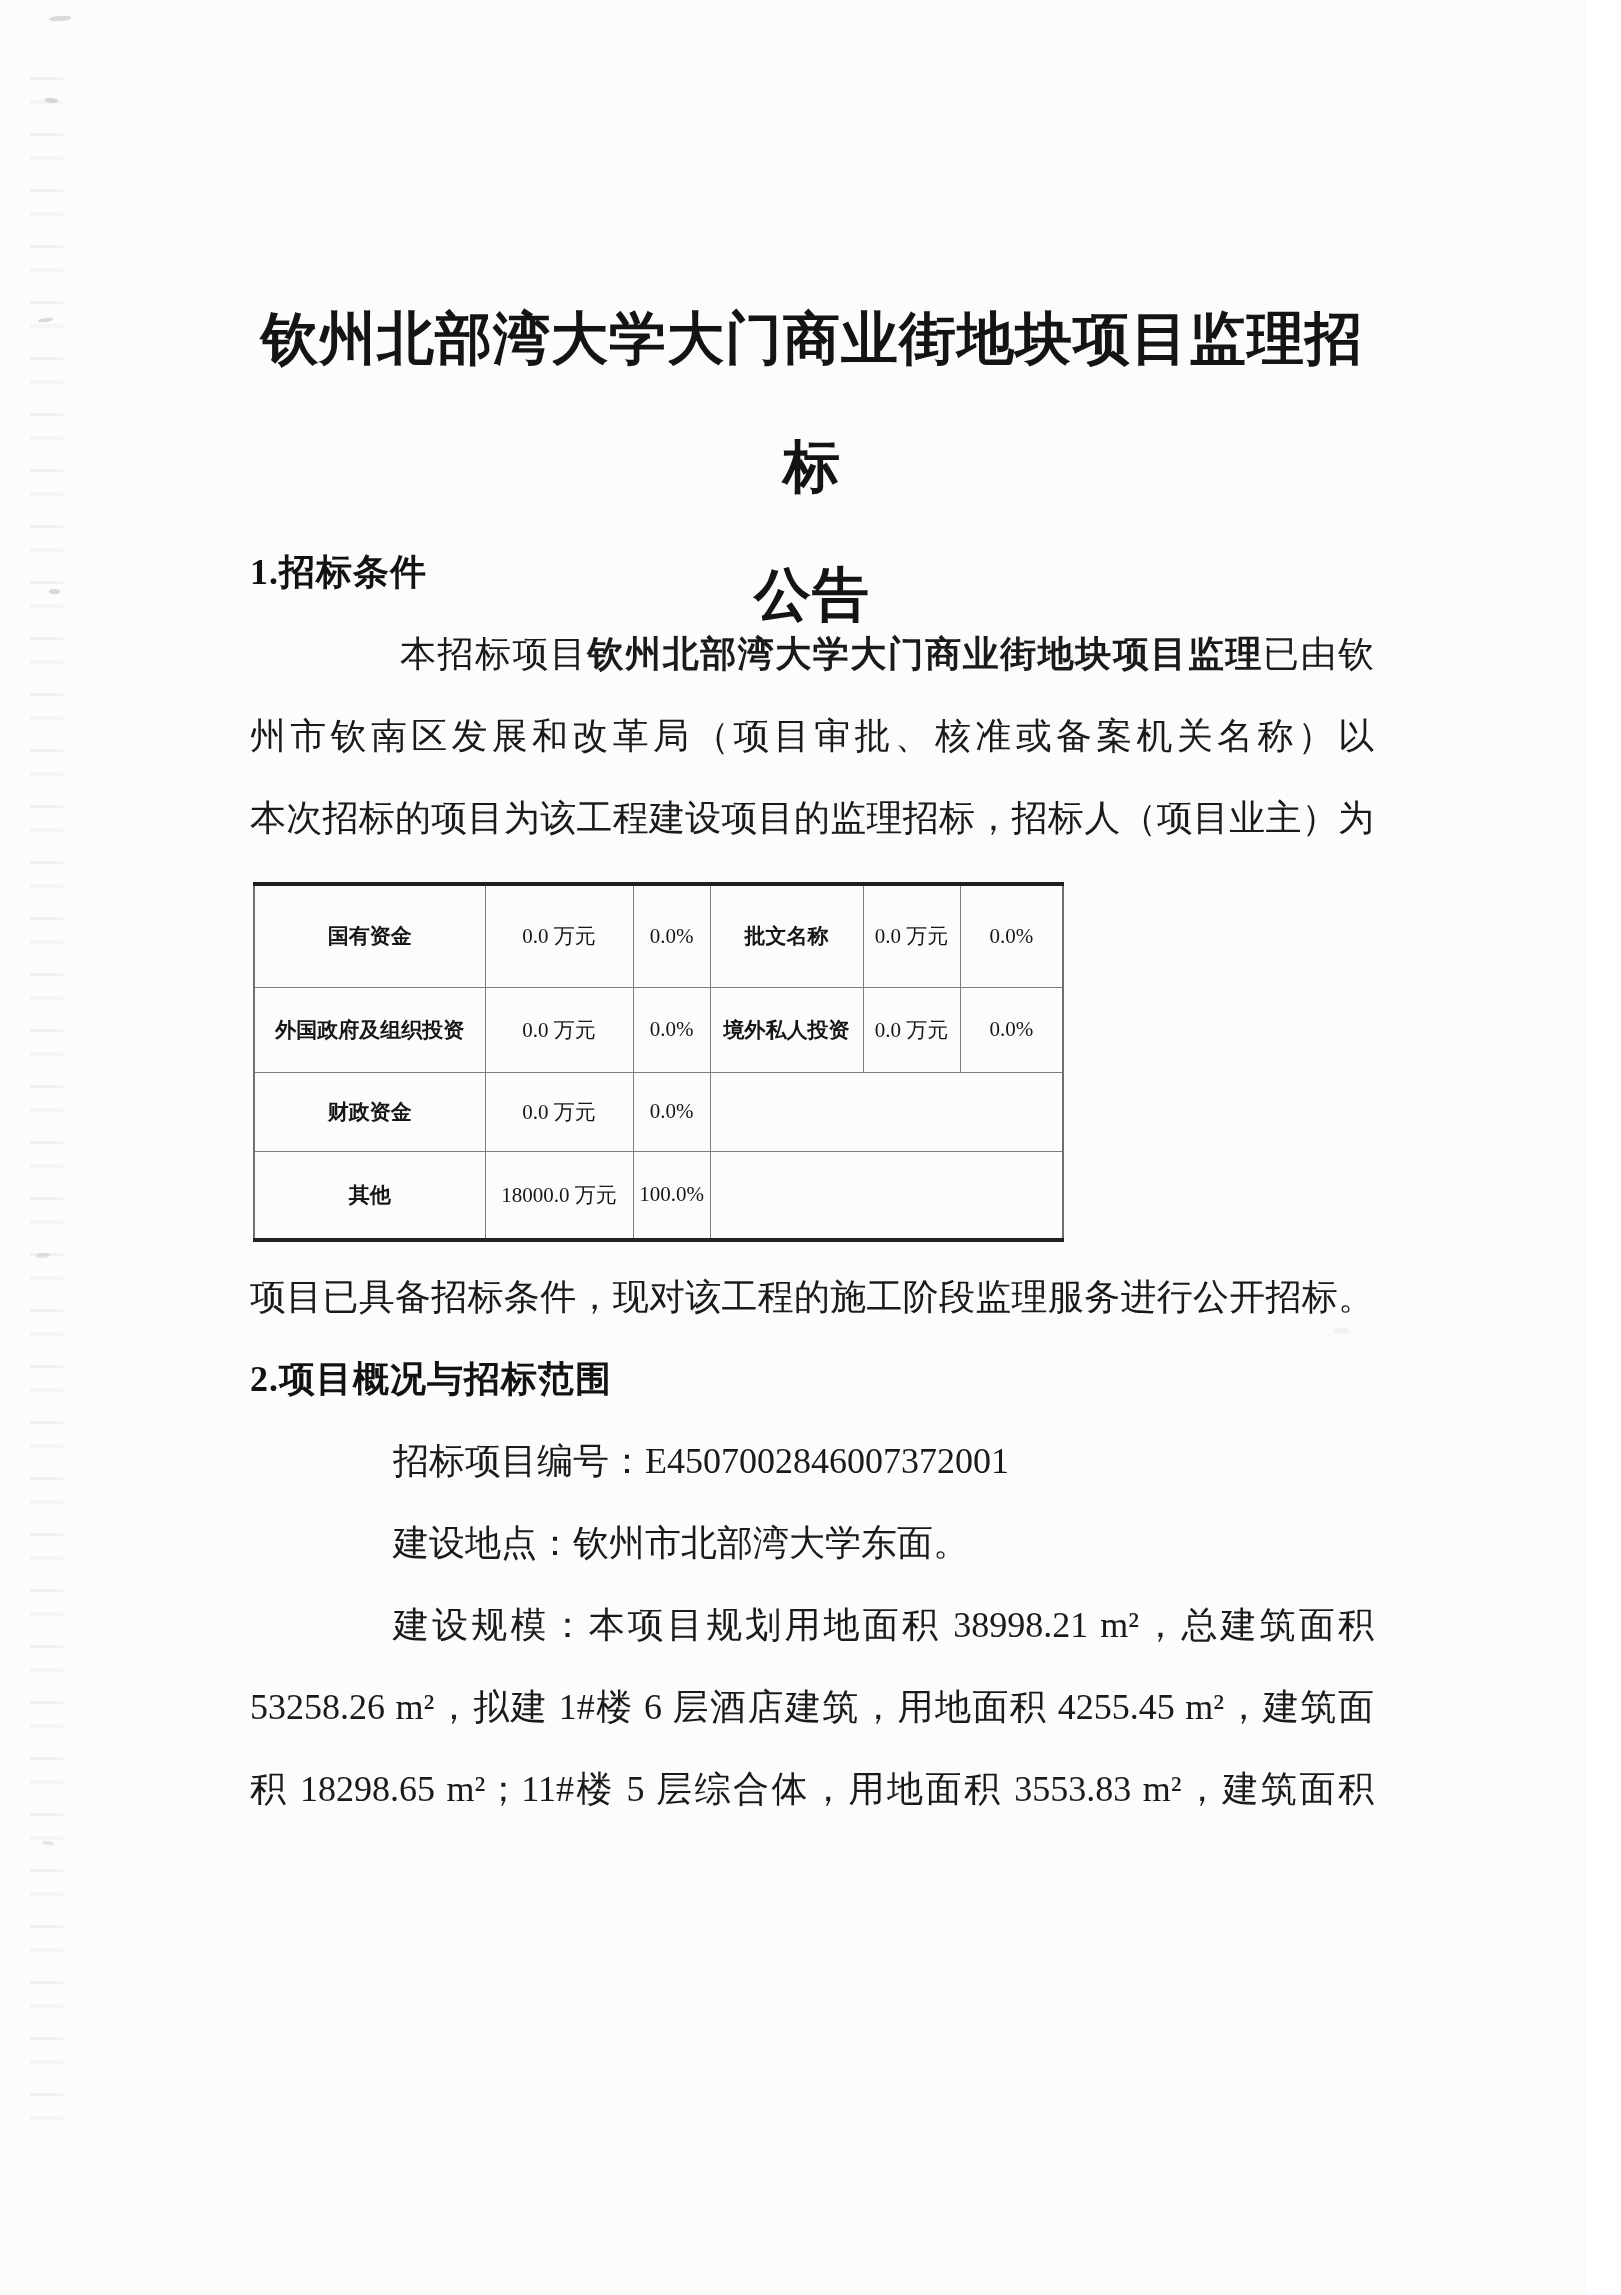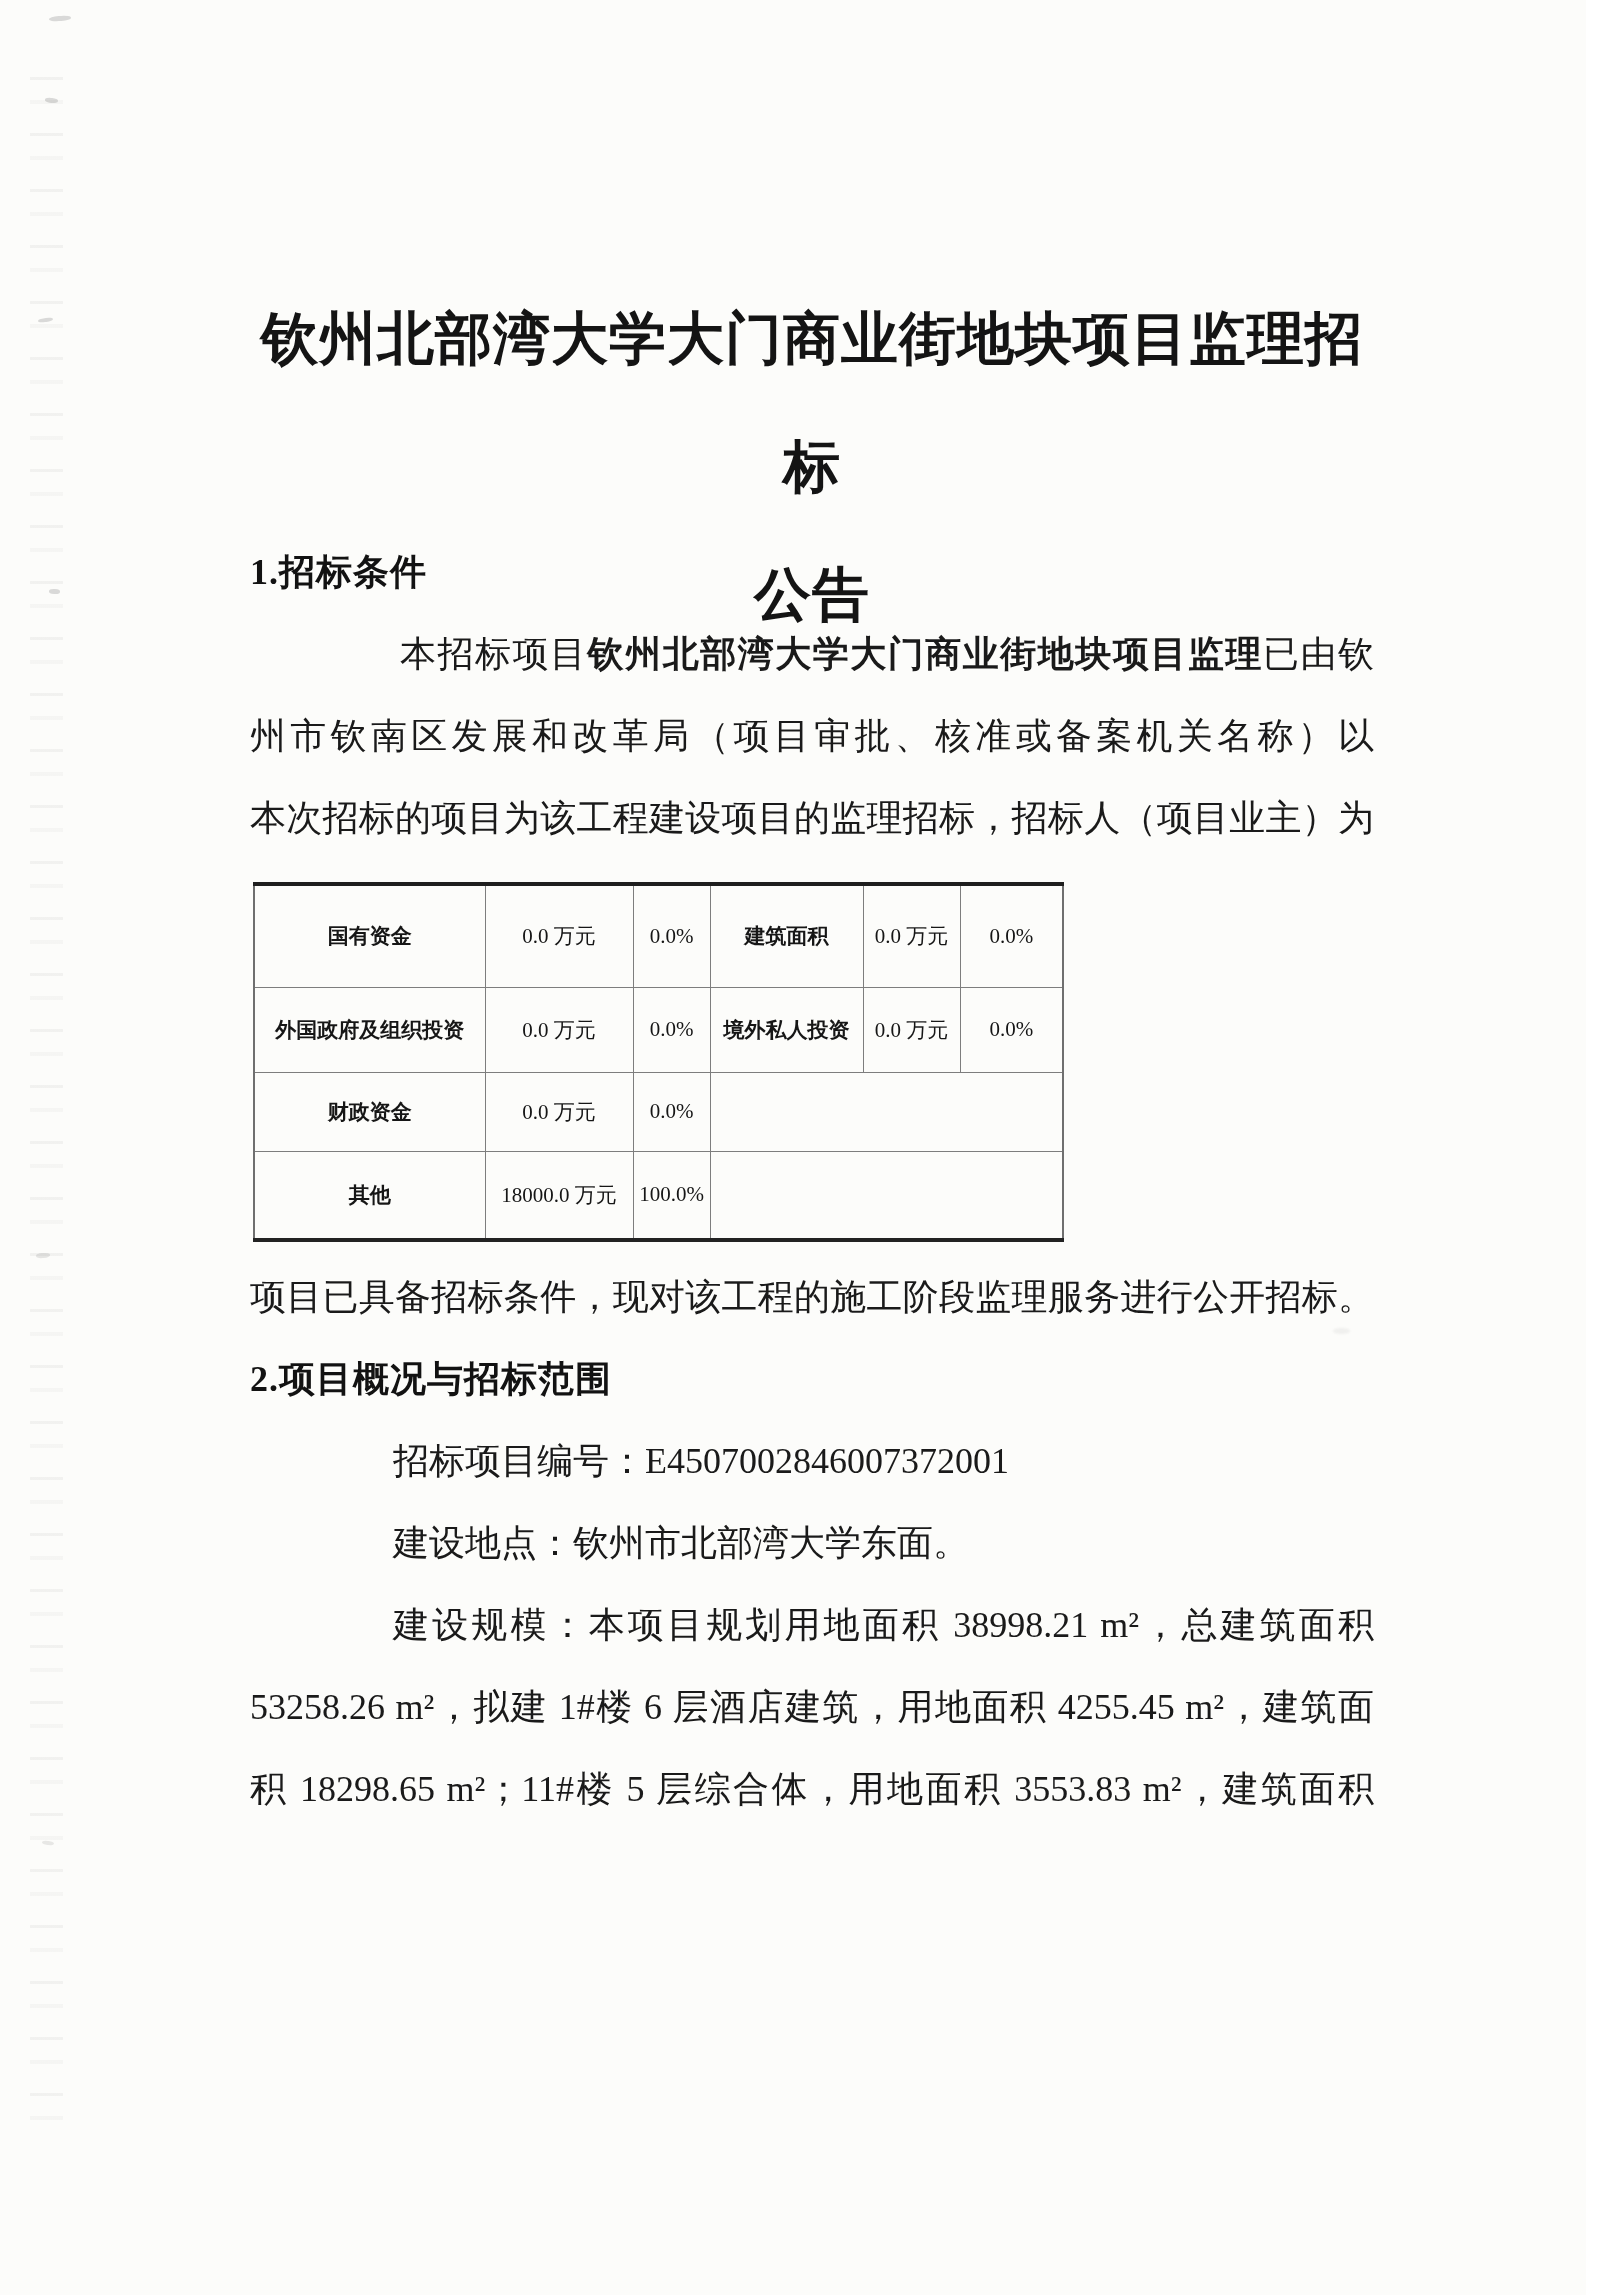--- a/index.html
+++ b/index.html
@@ -109,21 +109,21 @@
             <col style="width:77px">
           <col style="width:153px">
             <col style="width:97px">
             <col style="width:103px">
         </colgroup>
         <tbody>
           <tr class="r1">
             <td class="lab">国有资金</td>
             <td>0.0 万元</td>
             <td>0.0%</td>
-            <td class="lab">建筑面积</td>
+            <td class="lab">批文名称</td>
             <td>0.0 万元</td>
             <td>0.0%</td>
           </tr>
           <tr class="r2">
             <td class="lab">外国政府及组织投资</td>
             <td>0.0 万元</td>
             <td>0.0%</td>
             <td class="lab">境外私人投资</td>
             <td>0.0 万元</td>
             <td>0.0%</td>

